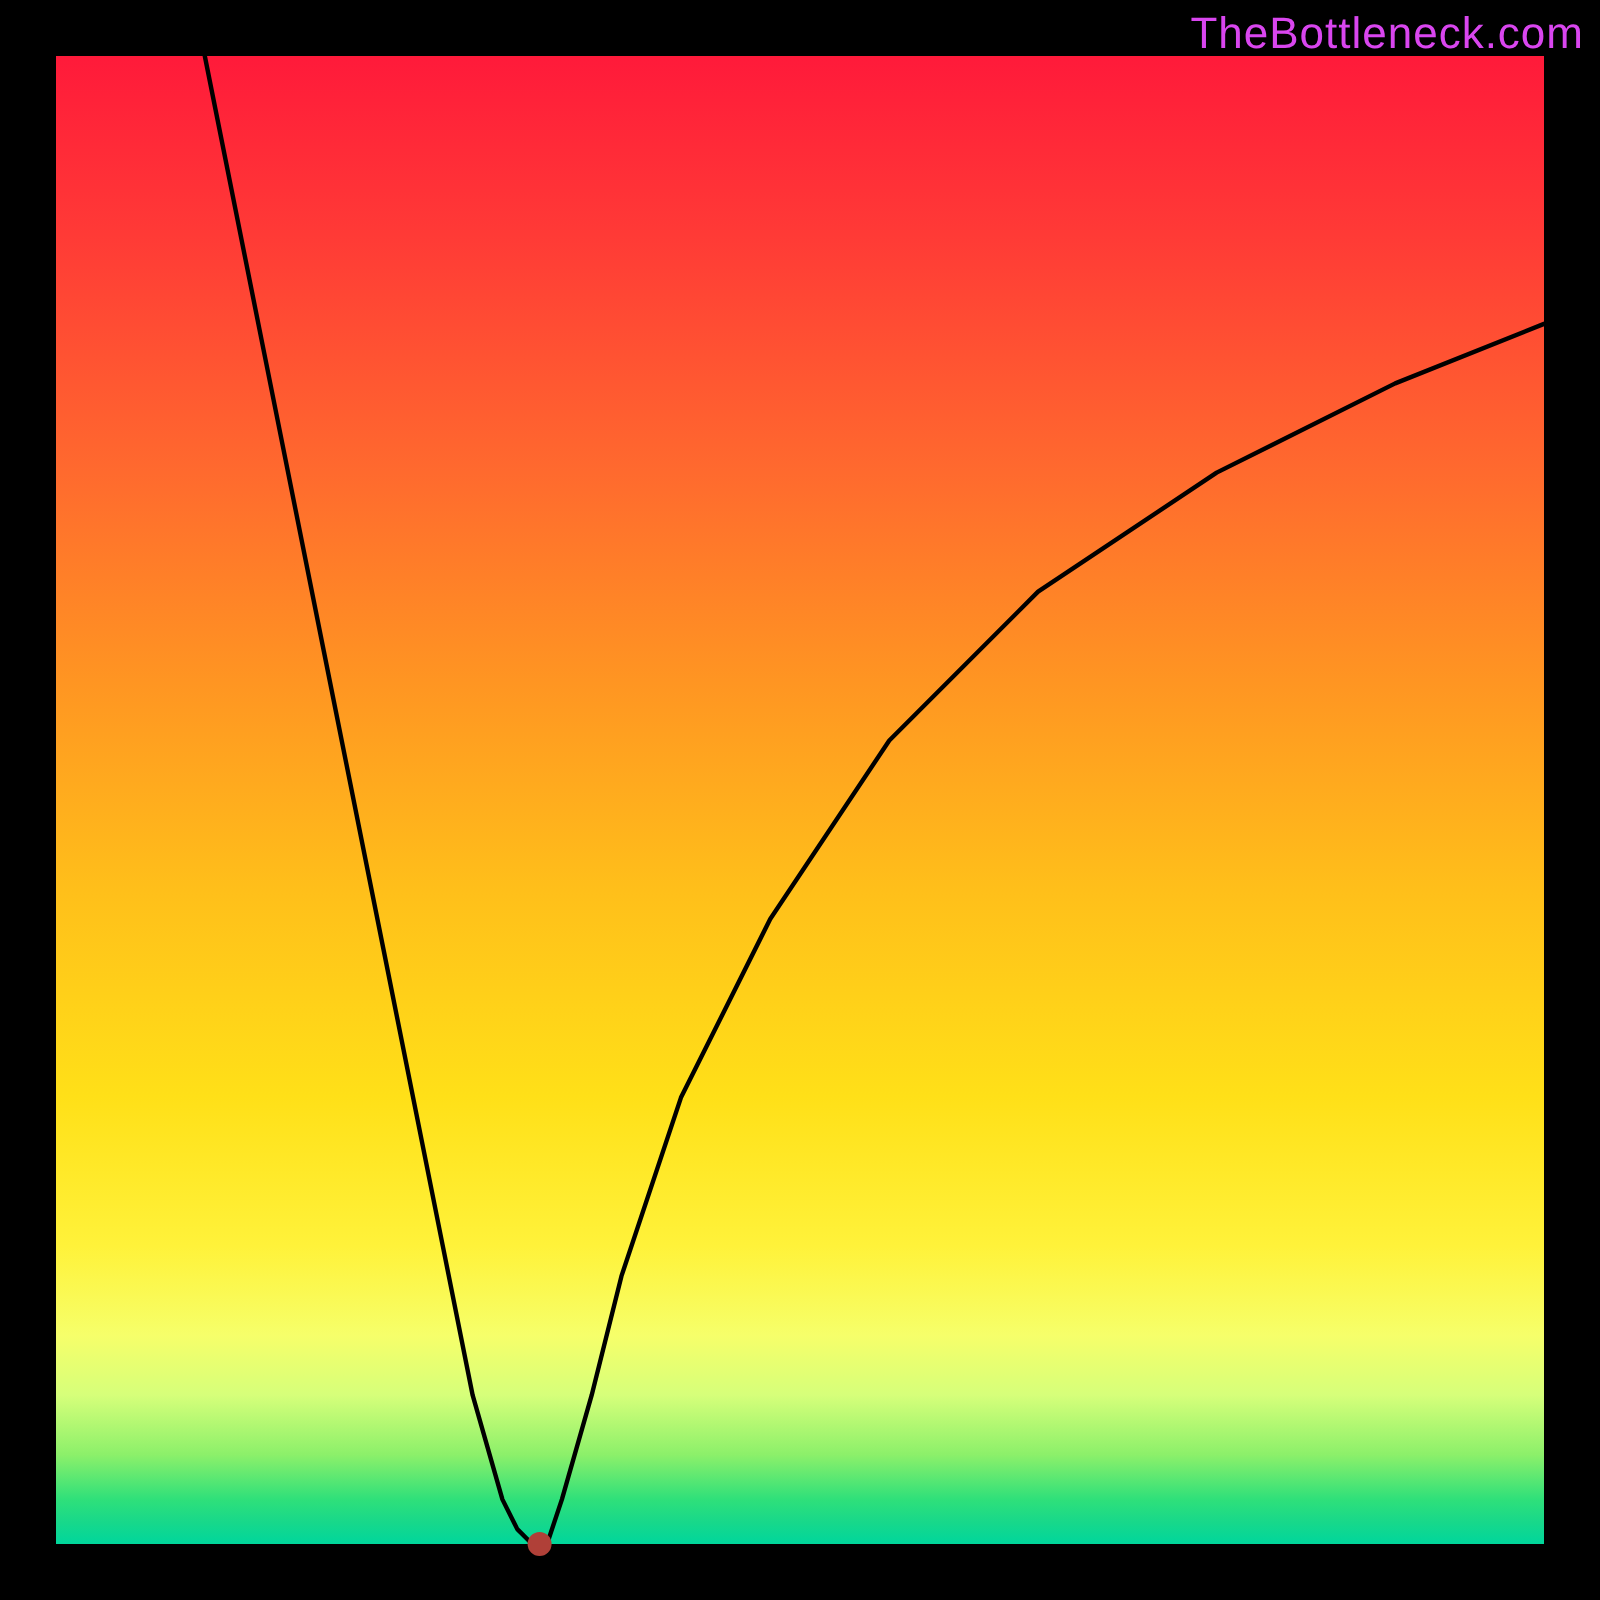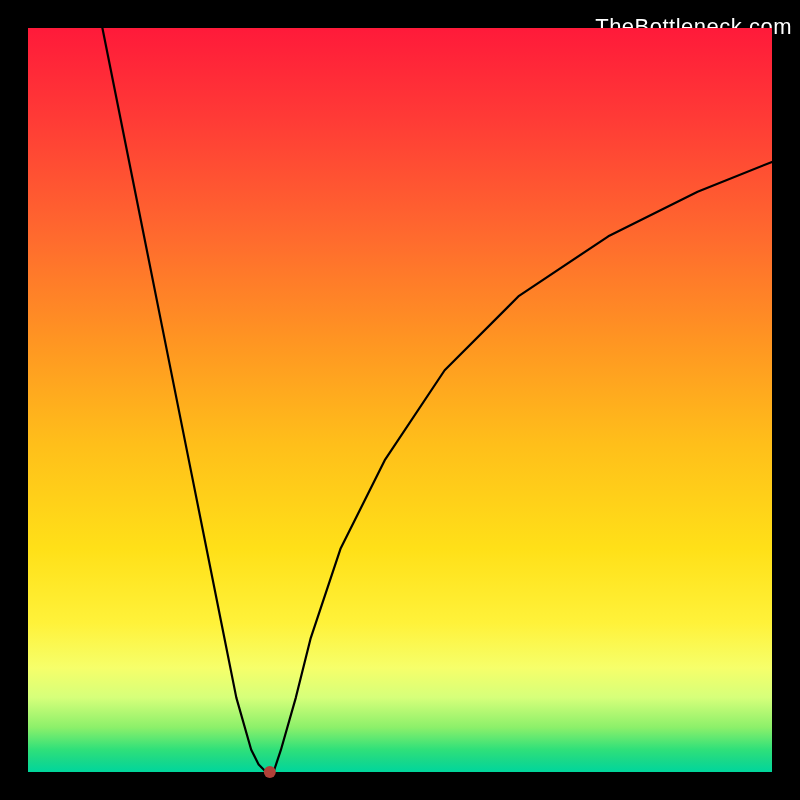--- a/index.html
+++ b/index.html
@@ -12,23 +12,23 @@
     overflow: hidden;
   }
   .frame {
     position: relative;
     width: 800px;
     height: 800px;
     background: #000;
   }
   .watermark {
     position: absolute;
-    top: 14px;
+    top: 4px;
     right: 8px;
-    color: #ffffff;
+    color: #d946ef;
     font-size: 22px;
     letter-spacing: 0.5px;
     user-select: none;
   }
   .plot-outer {
     position: absolute;
     left: 28px;
     top: 28px;
     width: 744px;
     height: 744px;

